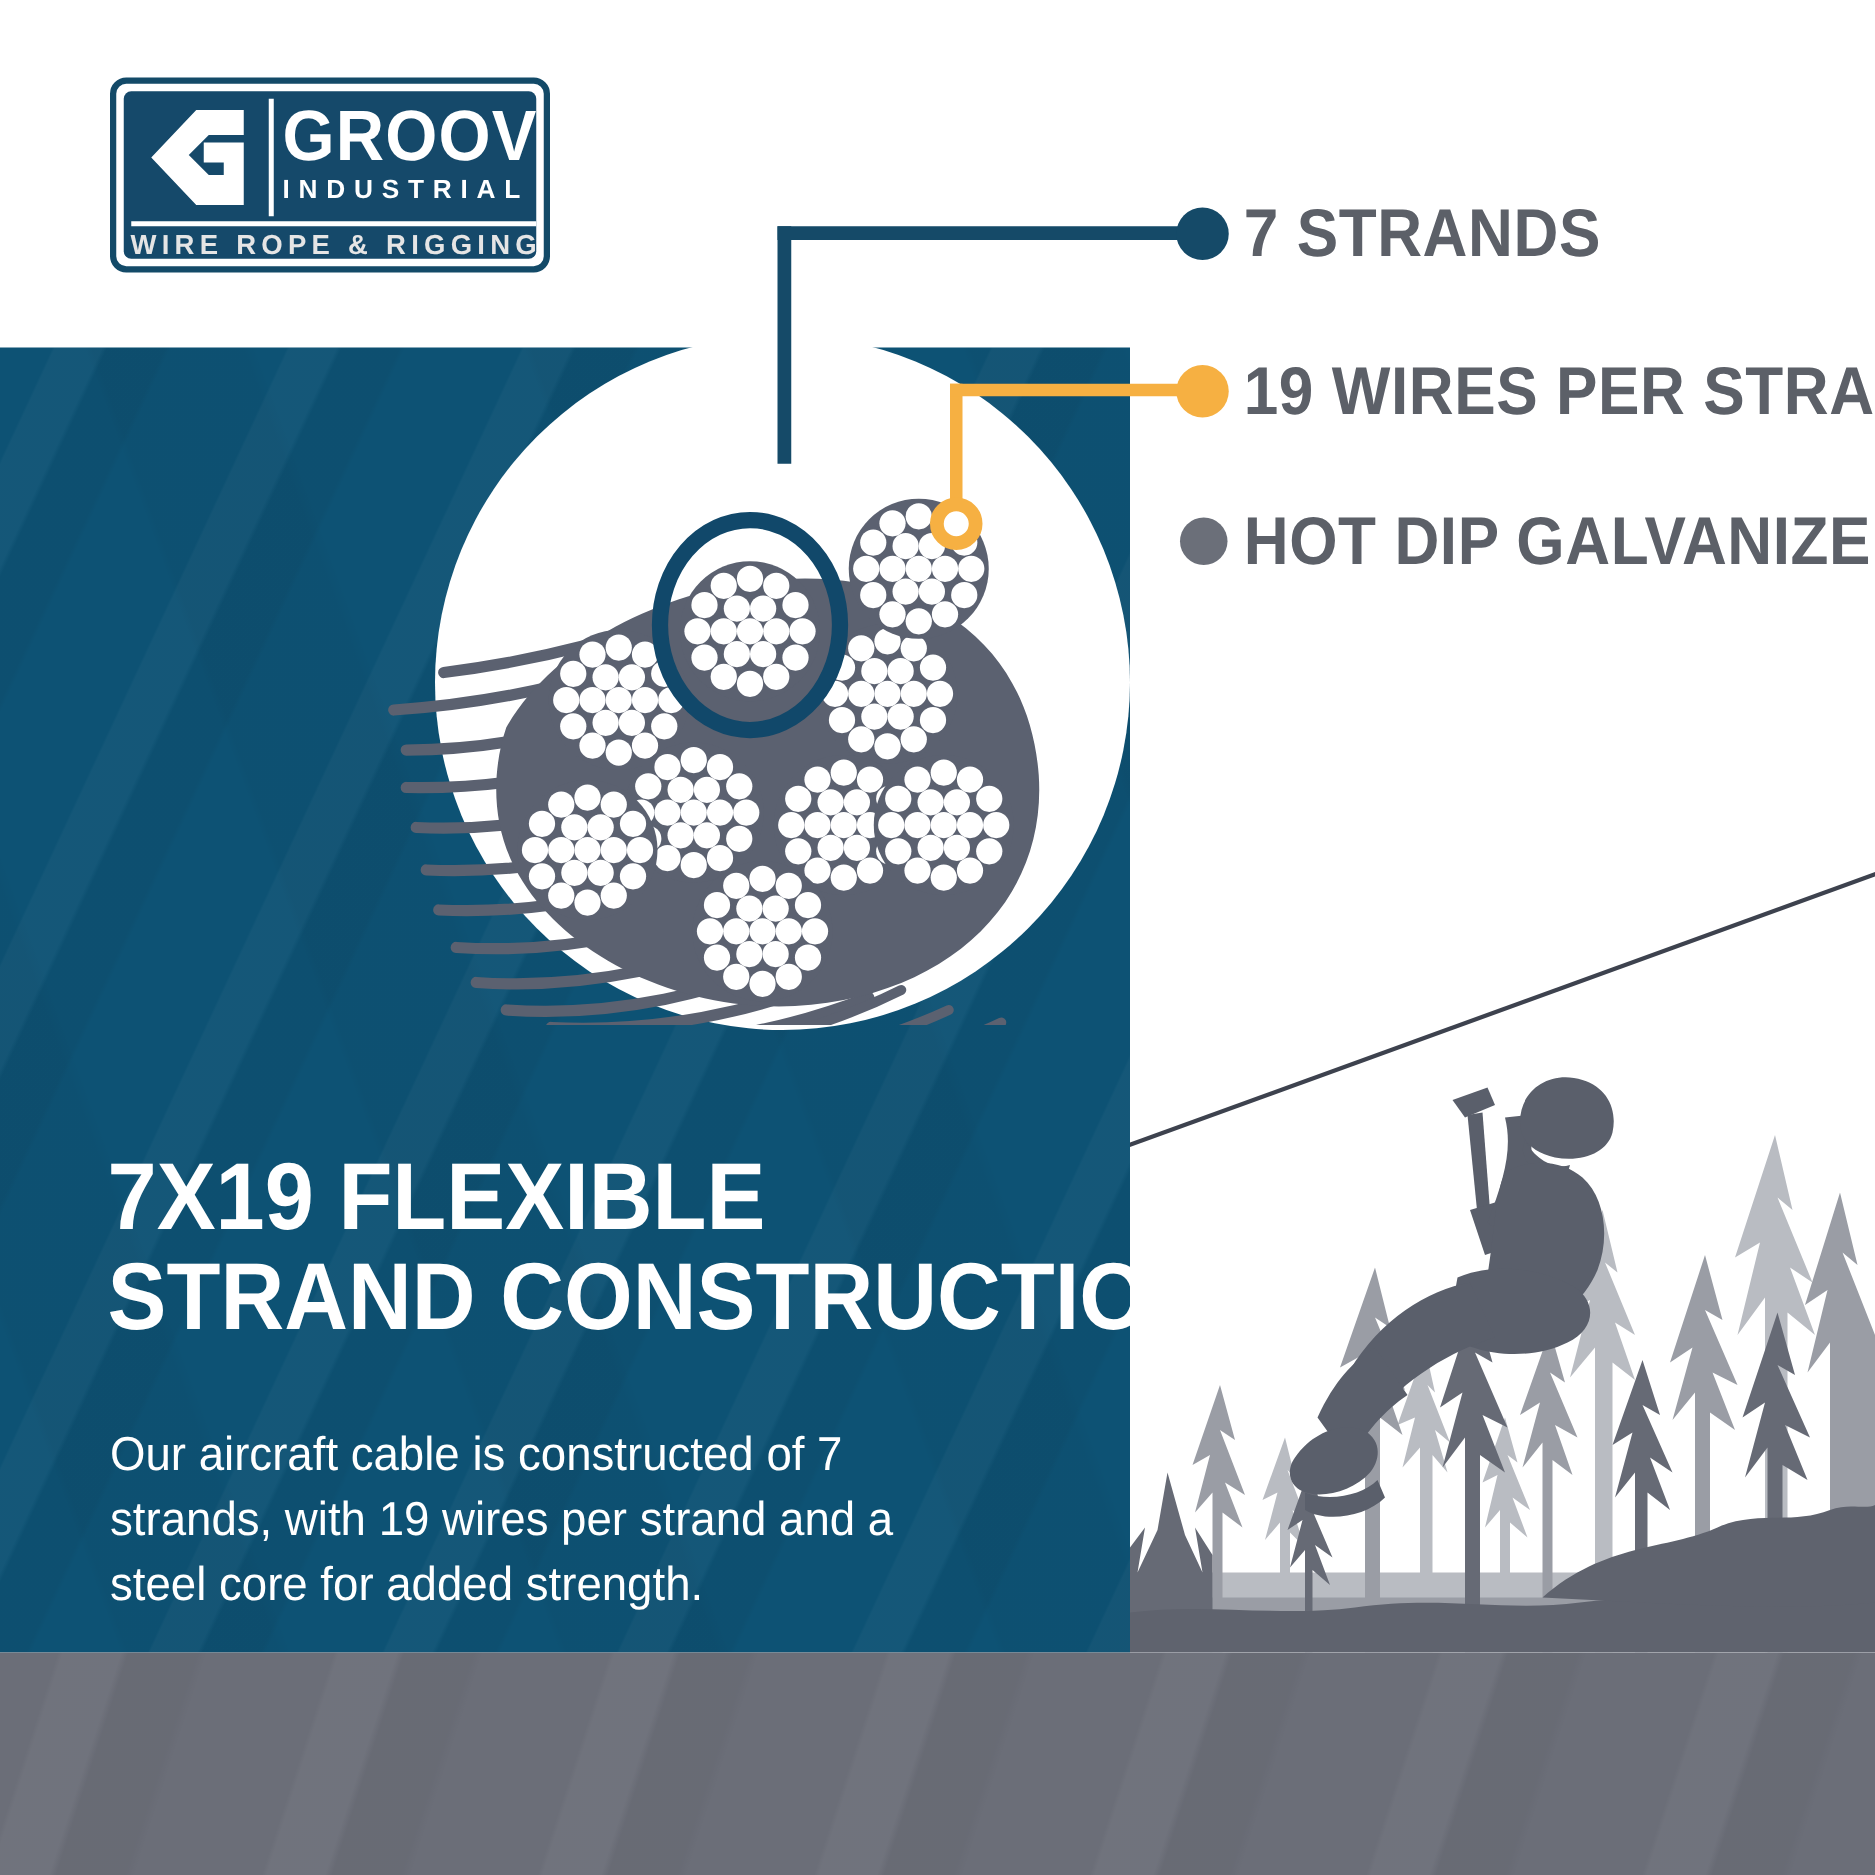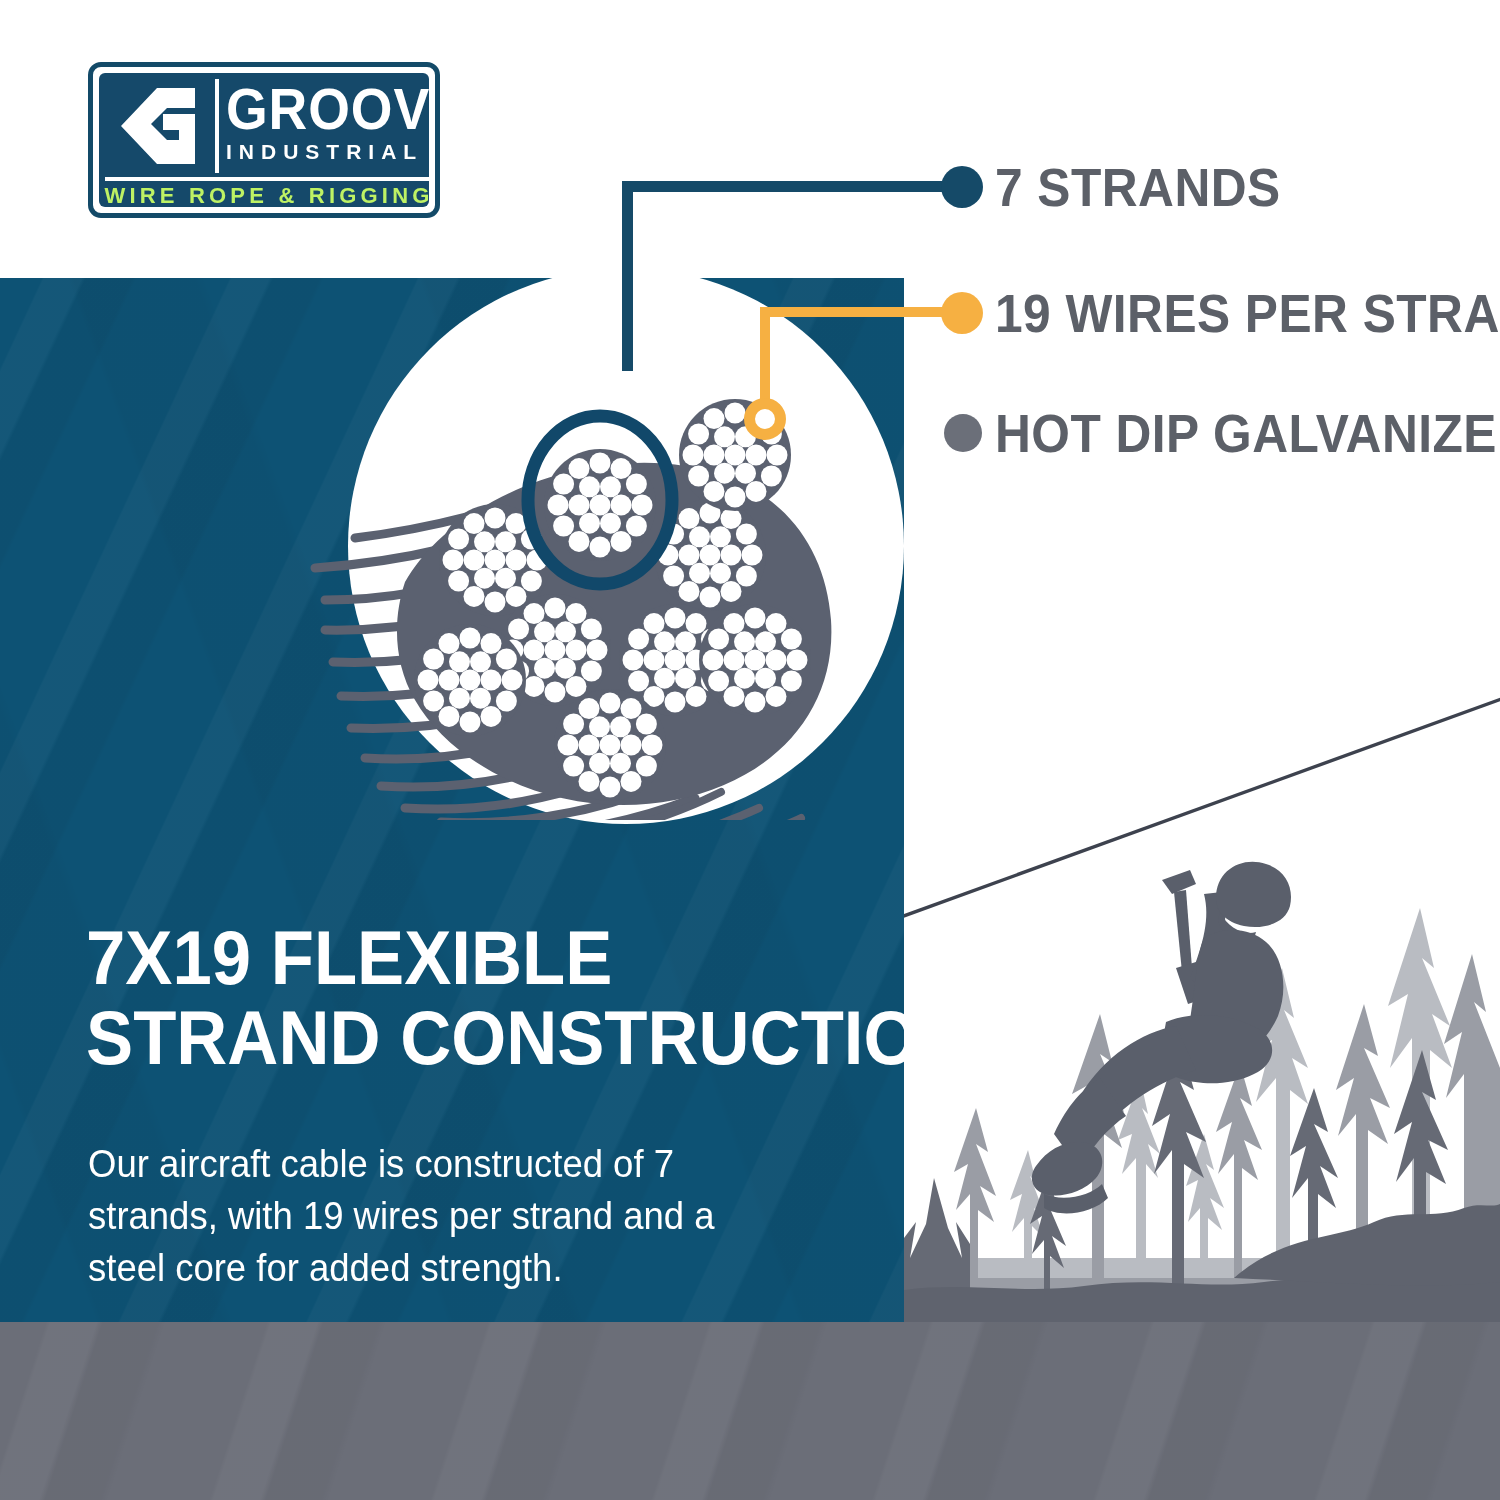--- a/index.html
+++ b/index.html
@@ -93,21 +93,21 @@
     width: 328px;
     height: 4px;
     background: #ffffff;
   }
   .logo-tagline {
     position: absolute;
     left: 0px;
     top: 110px;
     width: 340px;
     text-align: center;
-    color: #bef264;
+    color: #e5e5e5;
     font-family: "Liberation Sans", sans-serif;
     font-weight: 700;
     font-size: 22px;
     letter-spacing: 4.2px;
     white-space: nowrap;
   }
 
   
   .teal-panel {
     position: absolute;

